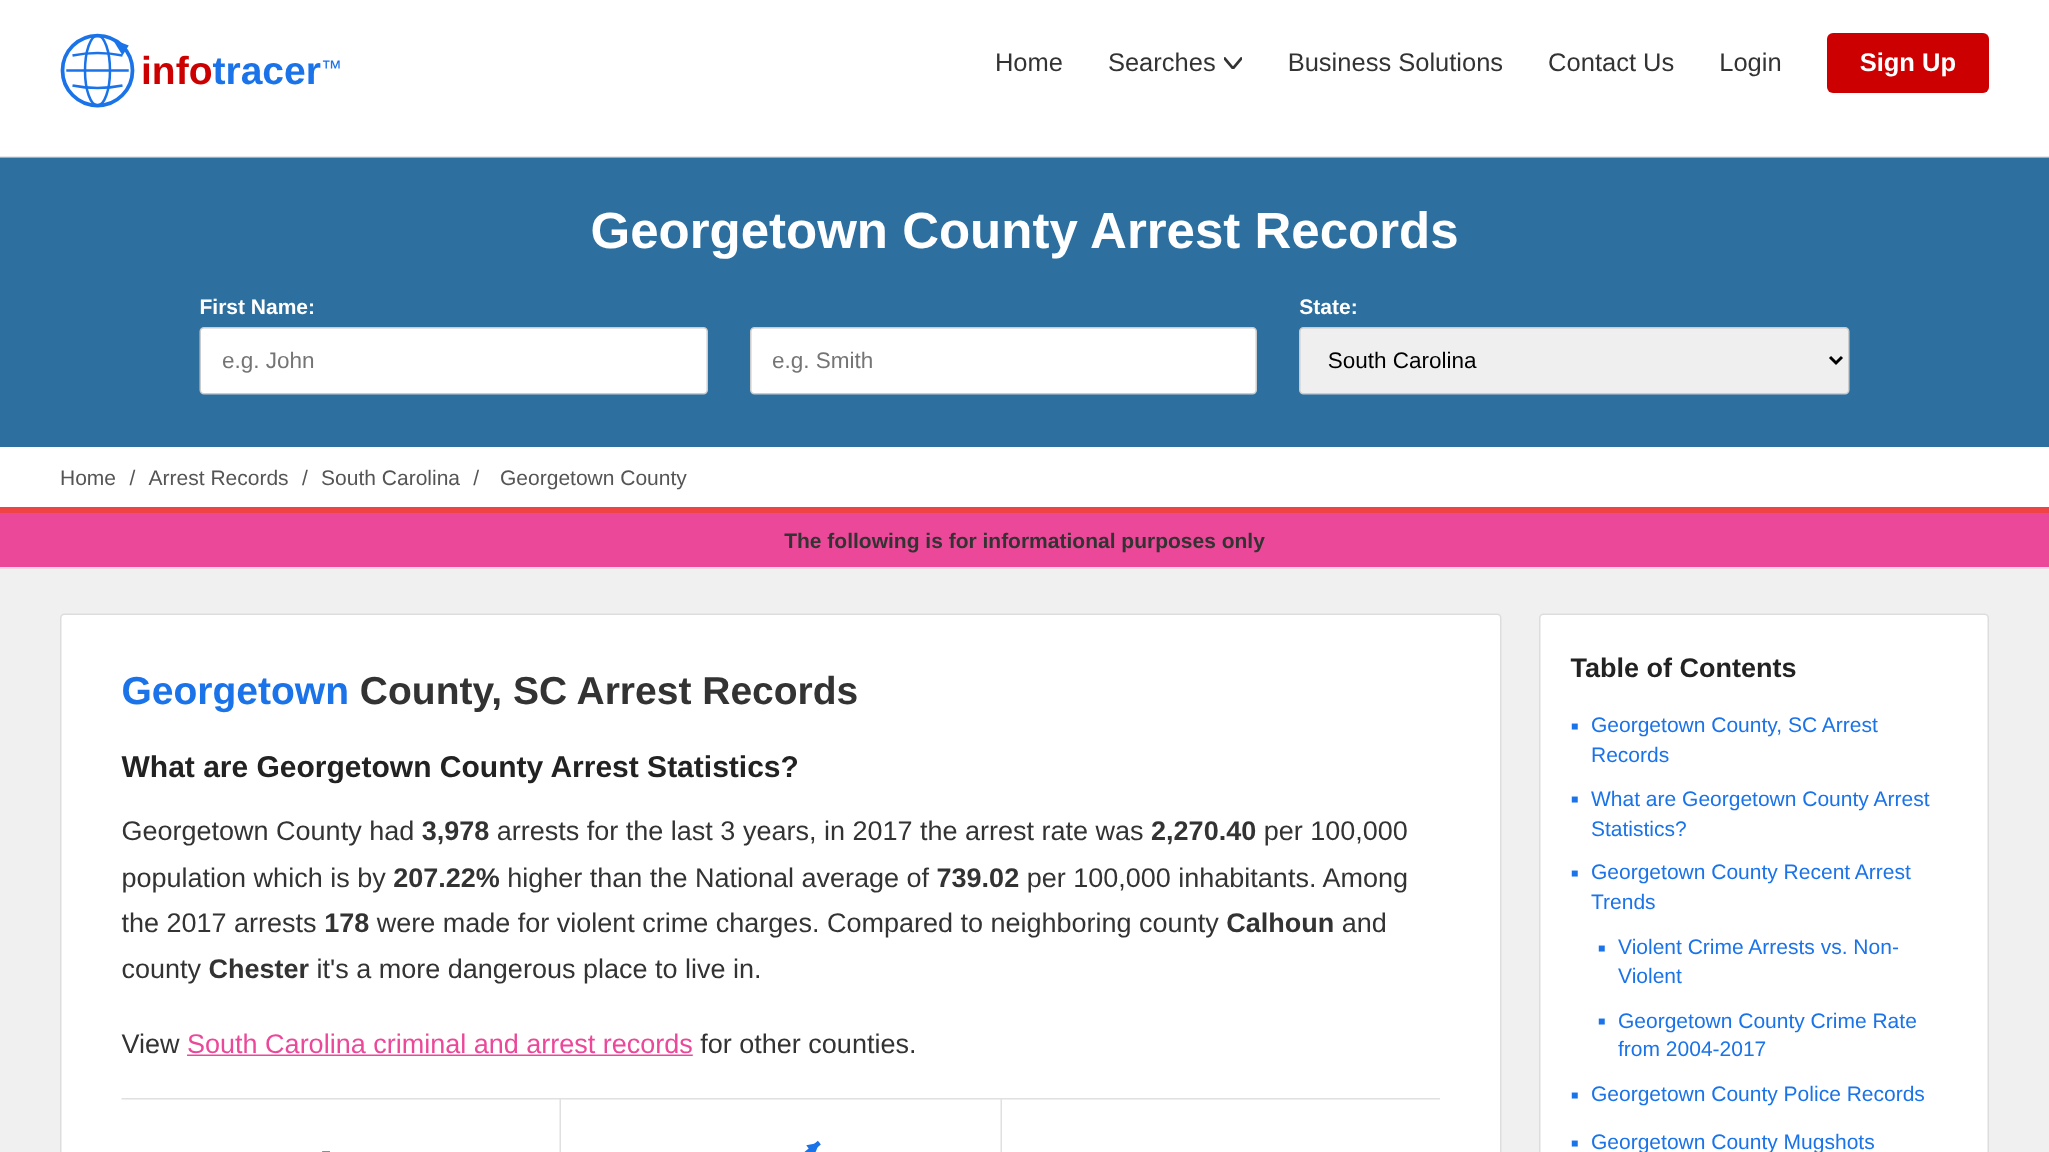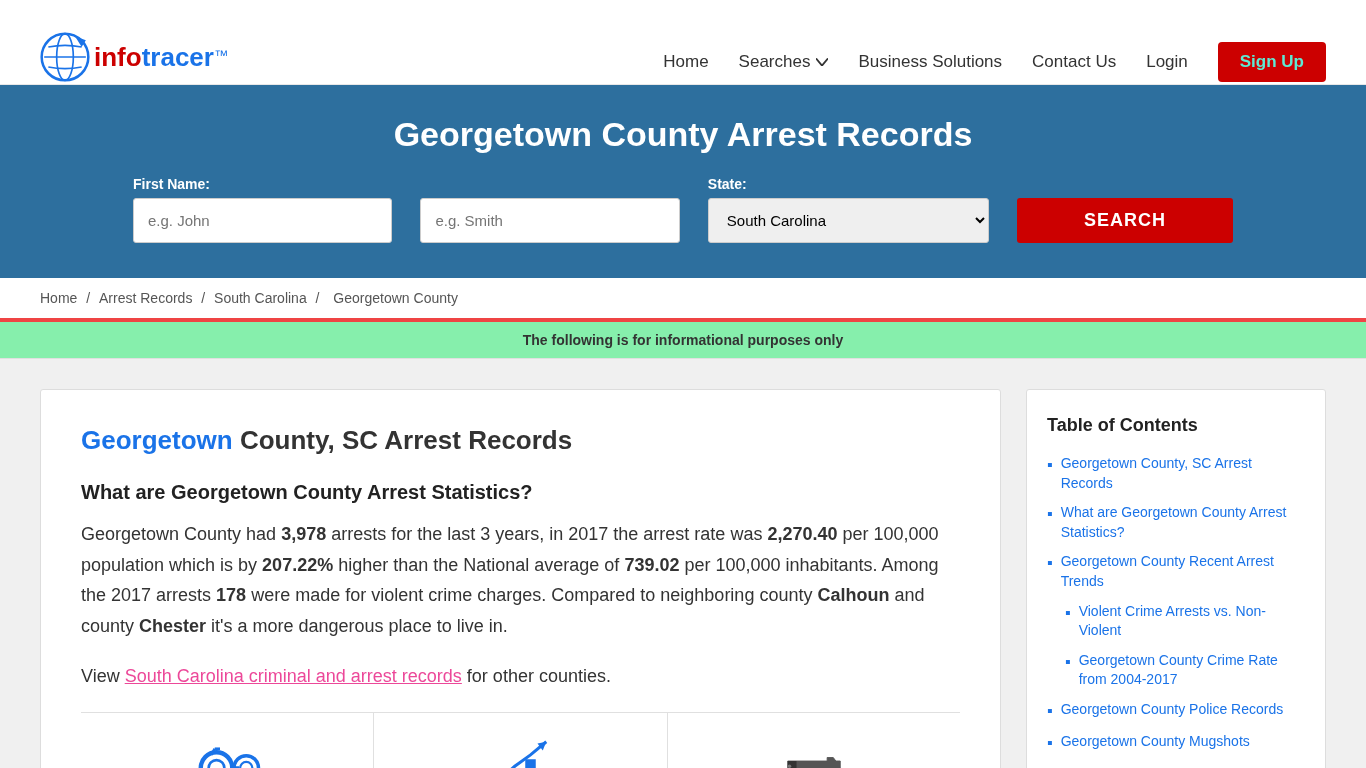--- a/index.html
+++ b/index.html
@@ -1,26 +1,26 @@
 <!DOCTYPE html>
 <html><head>
   <meta charset="utf-8">
   <style>
     * { box-sizing: border-box; margin: 0; padding: 0; }
     body { font-family: Arial, sans-serif; font-size: 15px; color: #333; background: #fff; }
 
     
     .top-nav {
       display: flex;
-      align-items: flex-end;
+      align-items: flex-start;
       justify-content: space-between;
-      padding: 2px 40px;
+      padding: 22px 40px;
       background: #fff;
       border-bottom: 1px solid #e8e8e8;
-      height: 85px;
+      height: 105px;
     }
     .logo-area {
       display: flex;
       align-items: center;
     }
     .logo-icon {
       width: 50px;
       height: 50px;
       margin-right: 4px;
     }
@@ -38,21 +38,21 @@
     .btn-login {
       background: none;
       border: none;
       font-size: 17px;
       font-weight: 500;
       color: #333;
       cursor: pointer;
     }
     .btn-signup {
       background: #cc0000;
-      color: #5eead4;
+      color: #ffffff;
       border: none;
       padding: 10px 22px;
       font-size: 17px;
       font-weight: bold;
       border-radius: 4px;
       cursor: pointer;
     }
 
     
     .hero {
@@ -121,21 +121,21 @@
     }
     .breadcrumb span { margin: 0 5px; }
 
     
     .info-note {
       text-align: center;
       padding: 10px;
       font-size: 14px;
       font-weight: bold;
       color: #333;
-      background: #86efac;
+      background: #ec4899;
       border-bottom: 1px solid #e0e0e0;
     }
 
     
     .main-content {
       display: flex;
       gap: 0;
       padding: 30px 40px;
       background: #f0f0f0;
       min-height: 400px;
@@ -328,21 +328,20 @@
         <option>Texas</option>
         <option>Utah</option>
         <option>Vermont</option>
         <option>Virginia</option>
         <option>Washington</option>
         <option>West Virginia</option>
         <option>Wisconsin</option>
         <option>Wyoming</option>
       </select>
     </div>
-    <button class="btn-search">SEARCH</button>
   </div>
 </div>
 
 <div class="breadcrumb">
   <a href="#">Home</a>
   <span> / </span>
   <a href="#">Arrest Records</a>
   <span> / </span>
   <a href="#">South Carolina</a>
   <span> / </span>

